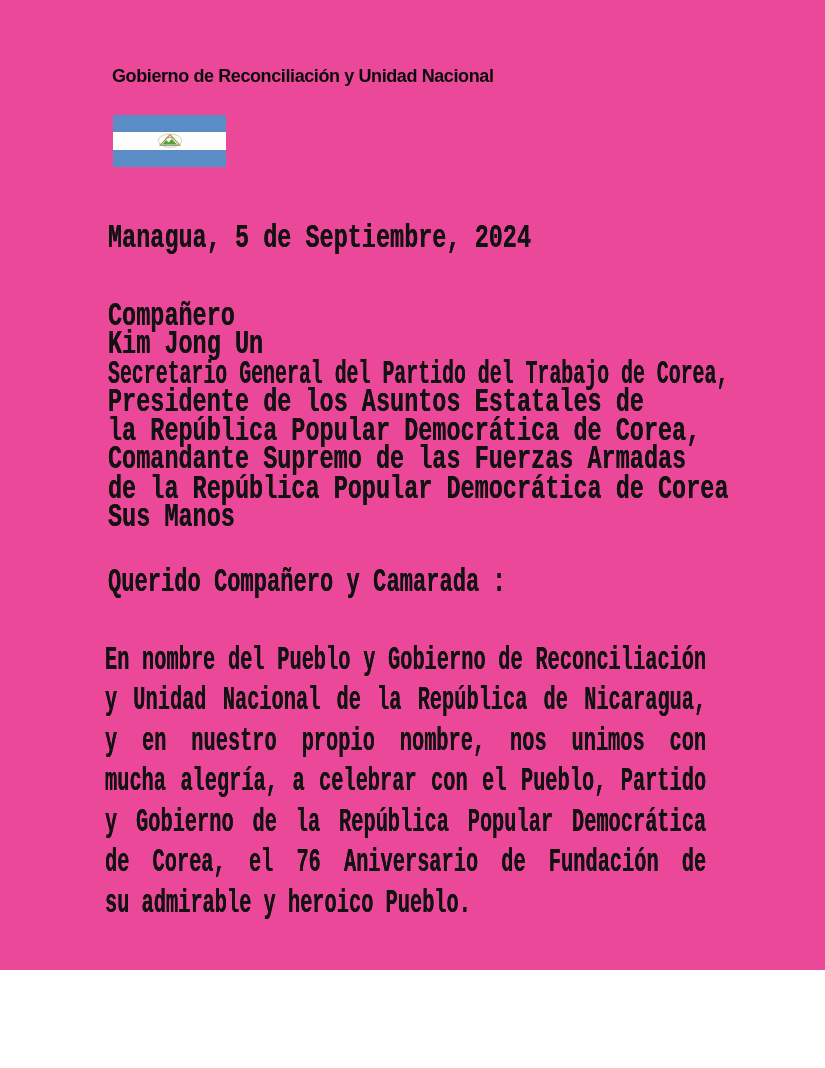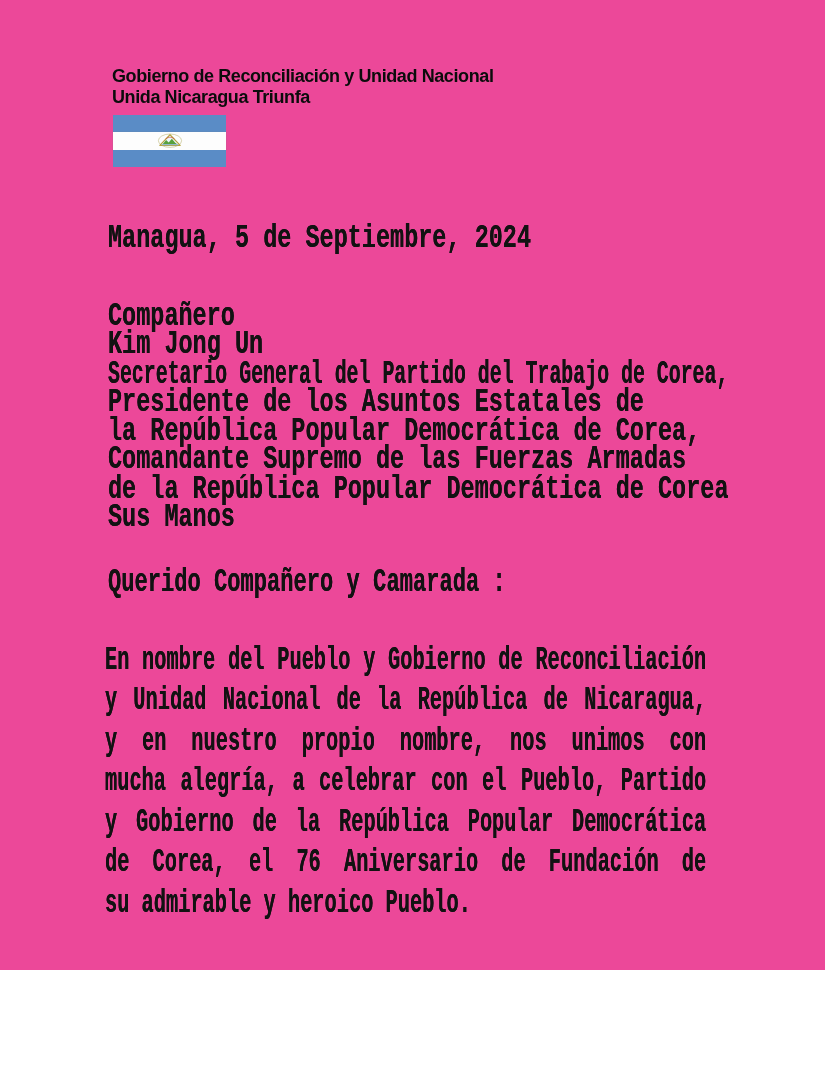--- a/index.html
+++ b/index.html
@@ -103,21 +103,20 @@
     text-align-last: left;
   }
 </style>
 </head>
 <body>
 
 <div class="page">
 
   <div class="letterhead">
     <div>Gobierno de Reconciliación y Unidad Nacional</div>
-    <div>Unida Nicaragua Triunfa</div>
   </div>
 
   <div class="flag">
     <div class="stripe blue"></div>
     <div class="stripe white">
       <svg width="26" height="15" viewBox="0 0 28 16">
         <ellipse cx="14" cy="8.2" rx="12.5" ry="7.2" fill="none" stroke="#c2bd85" stroke-width="1" opacity="0.7"></ellipse>
         <path d="M14 1.8 L25 13.2 L3 13.2 Z" fill="#eef5fb" stroke="#b5a23c" stroke-width="1.2" stroke-linejoin="round"></path>
         <path d="M9.2 6.2 Q14 2.8 18.8 6.2" fill="none" stroke="#cc4a3a" stroke-width="0.8" opacity="0.8"></path>
         <path d="M5.8 12.2 L9.8 7.4 L12.6 10.2 L16 6.2 L19.6 10.4 L22.2 12.2 Z" fill="#57a13c"></path>

